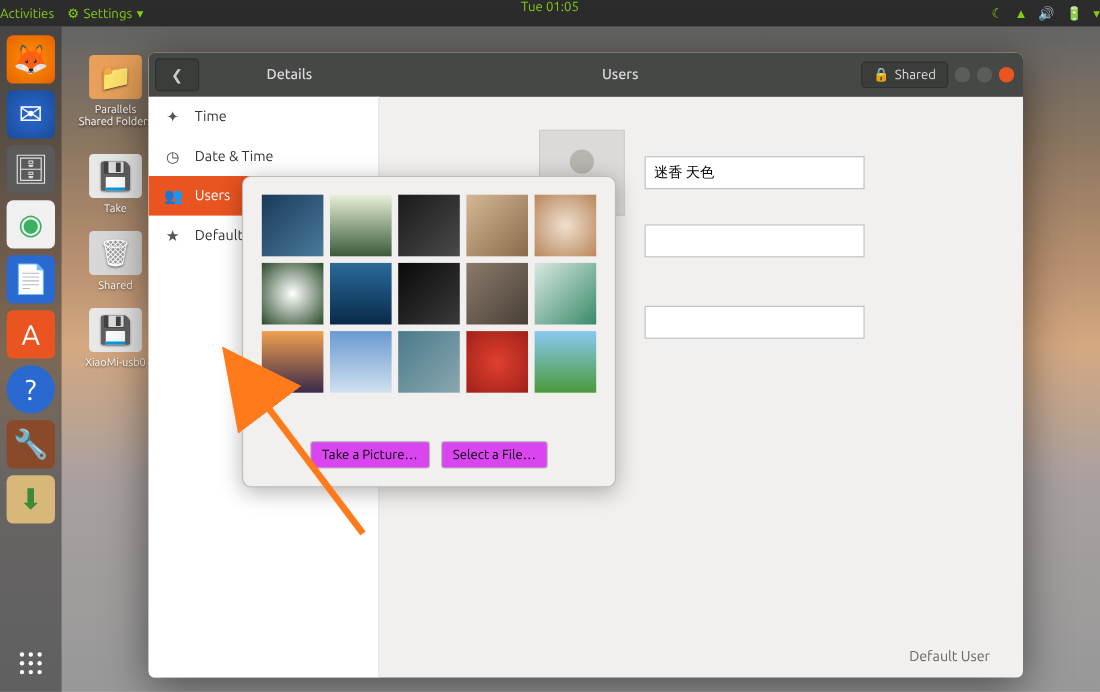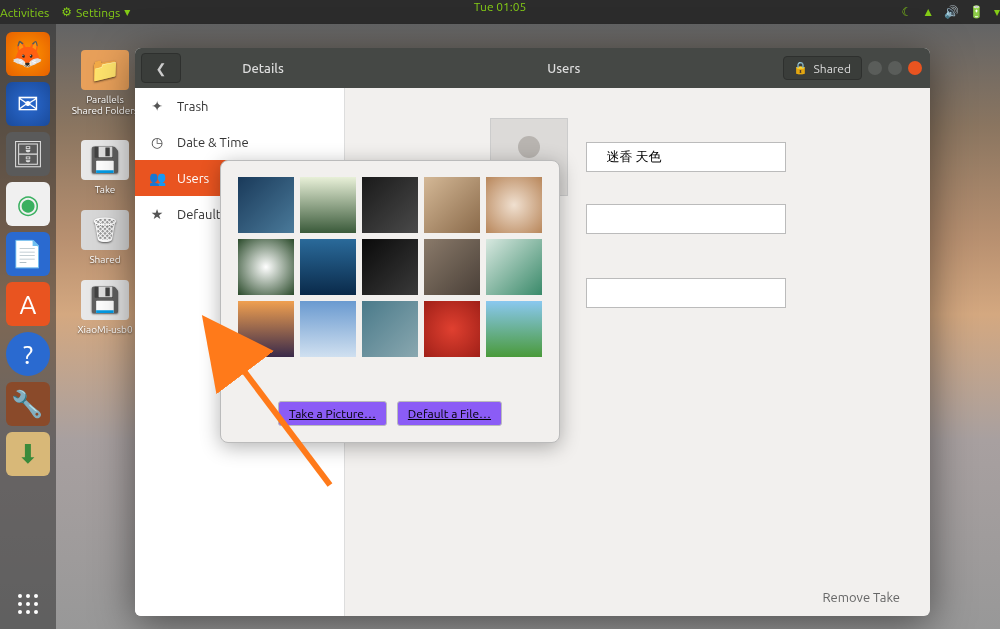--- a/index.html
+++ b/index.html
@@ -36,31 +36,31 @@
 .sidebar { width: 210px; background: #fff; border-right: 1px solid #ddd; }
 .sb-item { display: flex; align-items: center; gap: 12px; padding: 10px 14px; font-size: 13px; color: #333; cursor: pointer; }
 .sb-item.active { background: #e95420; color: #fff; }
 .sb-icon { width: 16px; text-align:center; font-size:14px; color:#555;}
 .sb-item.active .sb-icon { color:#fff; }
 
 .content { flex: 1; position: relative; padding: 30px 40px; }
 .avatar-row { display: flex; gap: 18px; align-items: flex-start; justify-content: center; padding-left: 0; }
 .avatar-box { width: 78px; height: 78px; background: #dcdad8; border: 1px solid #ccc; display: flex; align-items: center; justify-content: center; color: #bbb; position:relative;}
 .avatar-pointer { position:absolute; bottom:-8px; left:50%; transform:translateX(-50%); width:0;height:0;border-left:8px solid transparent;border-right:8px solid transparent;border-top:8px solid #dcdad8;}
-.name-input { width: 200px; height: 30px; border: 1px solid #bbb; padding: 0 20px; font-size: 13px; background:#fff; margin-top:24px;}
+.name-input { width: 200px; height: 30px; border: 1px solid #bbb; padding: 0 8px; font-size: 13px; background:#fff; margin-top:24px;}
 .hidden-input { width: 200px; height: 30px; border: 1px solid #bbb; background: #fff; margin-top:8px; margin-left:96px;}
 
 .avatar-svg { width: 60px; height: 60px; }
 
 
 .popover { position: absolute; left: 220px; top: 160px; width: 340px; background: #f2f0ee; border: 1px solid #bbb; border-radius: 8px; padding: 16px; box-shadow: 0 4px 20px rgba(0,0,0,0.3); z-index: 30; }
 .pic-grid { display: grid; grid-template-columns: repeat(5, 56px); grid-auto-rows: 56px; gap: 6px; justify-content: center; }
 .pic { width: 56px; height: 56px; background-size: cover; background-position: center; cursor:pointer;}
 .pop-btns { display: flex; gap: 10px; justify-content: center; margin-top: 44px; }
-.pop-btn { background: #8b5cf6; border: 1px solid #bbb; border-radius: 3px; padding: 5px 10px; font-size: 12px; cursor:pointer;text-decoration:underline;}
+.pop-btn { background: #d946ef; border: 1px solid #bbb; border-radius: 3px; padding: 5px 10px; font-size: 12px; cursor:pointer;}
 
 .remove-user { position: absolute; right: 30px; bottom: 12px; font-size: 13px; color: #666; }
 
 
 .arrow { position: absolute; left: 200px; top: 315px; z-index: 40; pointer-events:none; }
 </style>
 </head>
 <body>
 
 <div class="topbar">
@@ -140,21 +140,21 @@
     <div class="tb-wincontrols">
       <span class="wc"></span>
       <span class="wc"></span>
       <span class="wc close"></span>
     </div>
   </div>
   <div class="win-body">
     <div class="sidebar">
       <div class="sb-item">
         <span class="sb-icon">✦</span>
-        <span>Trash</span>
+        <span>Time</span>
       </div>
       <div class="sb-item">
         <span class="sb-icon">◷</span>
         <span>Date &amp; Time</span>
       </div>
       <div class="sb-item active">
         <span class="sb-icon">👥</span>
         <span>Users</span>
       </div>
       <div class="sb-item">
@@ -174,21 +174,21 @@
         <div>
           <input class="name-input" value="迷香 天色" style="">
         </div>
       </div>
       <div style="display:flex; justify-content:center;">
         <div class="hidden-input"></div>
       </div>
       <div style="display:flex; justify-content:center; margin-top:36px;">
         <div class="hidden-input"></div>
       </div>
-      <div class="remove-user">Remove Take</div>
+      <div class="remove-user">Default User</div>
     </div>
   </div>
 </div>
 
 <div class="popover">
   <div class="pic-grid" id="pic-grid">
       <div class="pic" style="background: linear-gradient(135deg, rgb(26, 58, 90), rgb(74, 122, 154));"></div>
       <div class="pic" style="background: linear-gradient(rgb(232, 240, 216), rgb(58, 90, 58));"></div>
       <div class="pic" style="background: linear-gradient(135deg, rgb(26, 26, 26), rgb(74, 74, 74));"></div>
       <div class="pic" style="background: linear-gradient(135deg, rgb(212, 184, 150), rgb(138, 106, 74));"></div>
@@ -199,21 +199,21 @@
       <div class="pic" style="background: linear-gradient(135deg, rgb(138, 122, 106), rgb(74, 64, 56));"></div>
       <div class="pic" style="background: linear-gradient(135deg, rgb(216, 232, 224), rgb(58, 138, 106));"></div>
       <div class="pic" style="background: linear-gradient(rgb(240, 160, 80), rgb(58, 42, 74));"></div>
       <div class="pic" style="background: linear-gradient(rgb(106, 154, 208), rgb(208, 224, 240));"></div>
       <div class="pic" style="background: linear-gradient(135deg, rgb(74, 122, 138), rgb(138, 168, 176));"></div>
       <div class="pic" style="background: radial-gradient(circle, rgb(224, 64, 48), rgb(160, 32, 24));"></div>
       <div class="pic" style="background: linear-gradient(rgb(138, 200, 240), rgb(74, 154, 58));"></div>
     </div>
   <div class="pop-btns">
     <button class="pop-btn">Take a Picture…</button>
-    <button class="pop-btn">Default a File…</button>
+    <button class="pop-btn">Select a File…</button>
   </div>
 </div>
 
 <svg class="arrow" width="200" height="200">
   <defs>
       <marker id="ah" markerWidth="12" markerHeight="12" refX="2" refY="6" orient="auto">
         <path d="M0,0 L12,6 L0,12 Z" fill="#ff7a1a"></path>
       </marker>
     </defs>
   <line x1="130" y1="170" x2="38" y2="48" stroke="#ff7a1a" stroke-width="6" marker-end="url(#ah)"></line>

